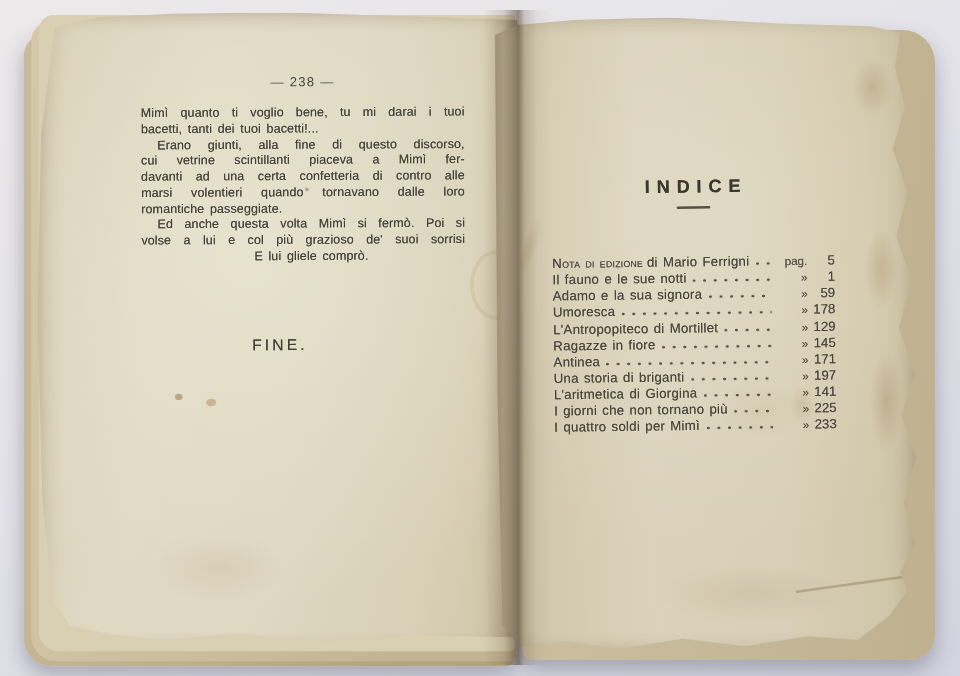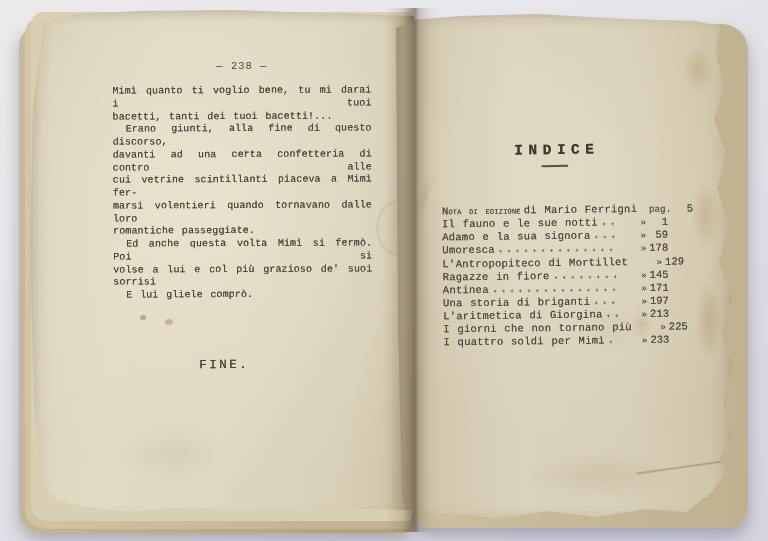--- a/index.html
+++ b/index.html
@@ -1,19 +1,19 @@
 <!DOCTYPE html>
 <html><head>
 <meta charset="utf-8">
 <style>
   html,body{margin:0;padding:0;background:#d9dae2;}
   .scene{
     position:relative;width:768px;height:541px;overflow:hidden;
     background:linear-gradient(155deg,#ece9ea 0%,#e7e6ea 30%,#dedee6 62%,#d3d4df 100%);
-    font-family:Liberation Mono, monospace;
+    font-family:Liberation Sans, sans-serif;
   }
   .scene *{position:absolute;box-sizing:border-box;}
 
   
   .stk2{left:19px;top:27px;width:392px;height:506px;border-radius:18px 3px 6px 22px;
         background:linear-gradient(100deg,#c8bb9b,#b5a481 80%);box-shadow:0 7px 16px rgba(70,68,92,.35);}
   .stk1{left:25px;top:17px;width:388px;height:512px;border-radius:16px 3px 5px 20px;
         background:linear-gradient(100deg,#d4c8a9,#c3b494 80%);}
   .stk0{left:31px;top:12px;width:381px;height:509px;border-radius:12px 2px 4px 16px;
         background:#d9cfb2;}
@@ -60,21 +60,21 @@
 
   
   .l-content{left:83px;top:50px;width:259px;transform:rotate(-0.25deg);color:#46423a;}
   .l-content *{position:static;}
   .pnum{text-align:center;font-size:10.5px;letter-spacing:1px;color:#4c473d;}
   .lines{margin-top:13px;}
   .bline{font-size:10px;line-height:12.75px;word-spacing:1.6px;letter-spacing:.1px;
          text-shadow:0 0 .5px rgba(70,64,54,.75);}
   .l-j{text-align:justify;text-align-last:justify;}
   .l-e{text-align:left;}
-  .l-i{text-indent:13px;}
+  .l-i{text-indent:13px;text-align:center;}
   .fine{margin-top:56px;text-align:center;padding-right:38px;font-size:12.5px;
         letter-spacing:2.5px;color:#443f36;text-shadow:0 0 .5px rgba(68,63,54,.8);}
 
   
   .r-content{left:45px;top:128px;width:226px;transform:rotate(-0.7deg);
              transform-origin:50% 0;color:#4a453c;}
   .r-content *{position:static;}
   .indice{text-align:center;font-size:14.5px;font-weight:bold;letter-spacing:5.5px;
           text-indent:5.5px;color:#3b372f;text-shadow:0 0 .5px rgba(59,55,47,.8);}
   .indice-rule{display:block;width:27px;height:2px;background:#57513f;border-radius:1px;
@@ -132,22 +132,22 @@
     <div class="stain st-sp2"></div>
     <div class="stain st-sp3"></div>
     <div class="stain st-bl"></div>
 
     <div class="l-content">
       <div class="pnum">— 238 —</div>
       <div class="lines">
         <div class="bline l-j">Mimì quanto ti voglio bene, tu mi darai i tuoi</div>
         <div class="bline l-e">bacetti, tanti dei tuoi bacetti!...</div>
         <div class="bline l-j l-i">Erano giunti, alla fine di questo discorso,</div>
+        <div class="bline l-j">cui vetrine scintillanti piaceva a Mimì fer-</div>
         <div class="bline l-j">davanti ad una certa confetteria di contro alle</div>
-        <div class="bline l-j">cui vetrine scintillanti piaceva a Mimì fer-</div>
         <div class="bline l-j">marsi volentieri quando tornavano dalle loro</div>
         <div class="bline l-e">romantiche passeggiate.</div>
         <div class="bline l-j l-i">Ed anche questa volta Mimì si fermò. Poi si</div>
         <div class="bline l-j">volse a lui e col più grazioso de' suoi sorrisi</div>
         <div class="bline l-e l-i">E lui gliele comprò.</div>
       </div>
       <div class="fine">FINE.</div>
     </div>
   </div>
 
@@ -220,21 +220,21 @@
           <span class="t-title">Una storia di briganti</span>
           <span class="t-leader"></span>
           <span class="t-ref">»</span>
           <span class="t-page">197</span>
         </div>
 
         <div class="trow">
           <span class="t-title">L'aritmetica di Giorgina</span>
           <span class="t-leader"></span>
           <span class="t-ref">»</span>
-          <span class="t-page">213</span>
+          <span class="t-page">141</span>
         </div>
 
         <div class="trow">
           <span class="t-title">I giorni che non tornano più</span>
           <span class="t-leader"></span>
           <span class="t-ref">»</span>
           <span class="t-page">225</span>
         </div>
 
         <div class="trow">

